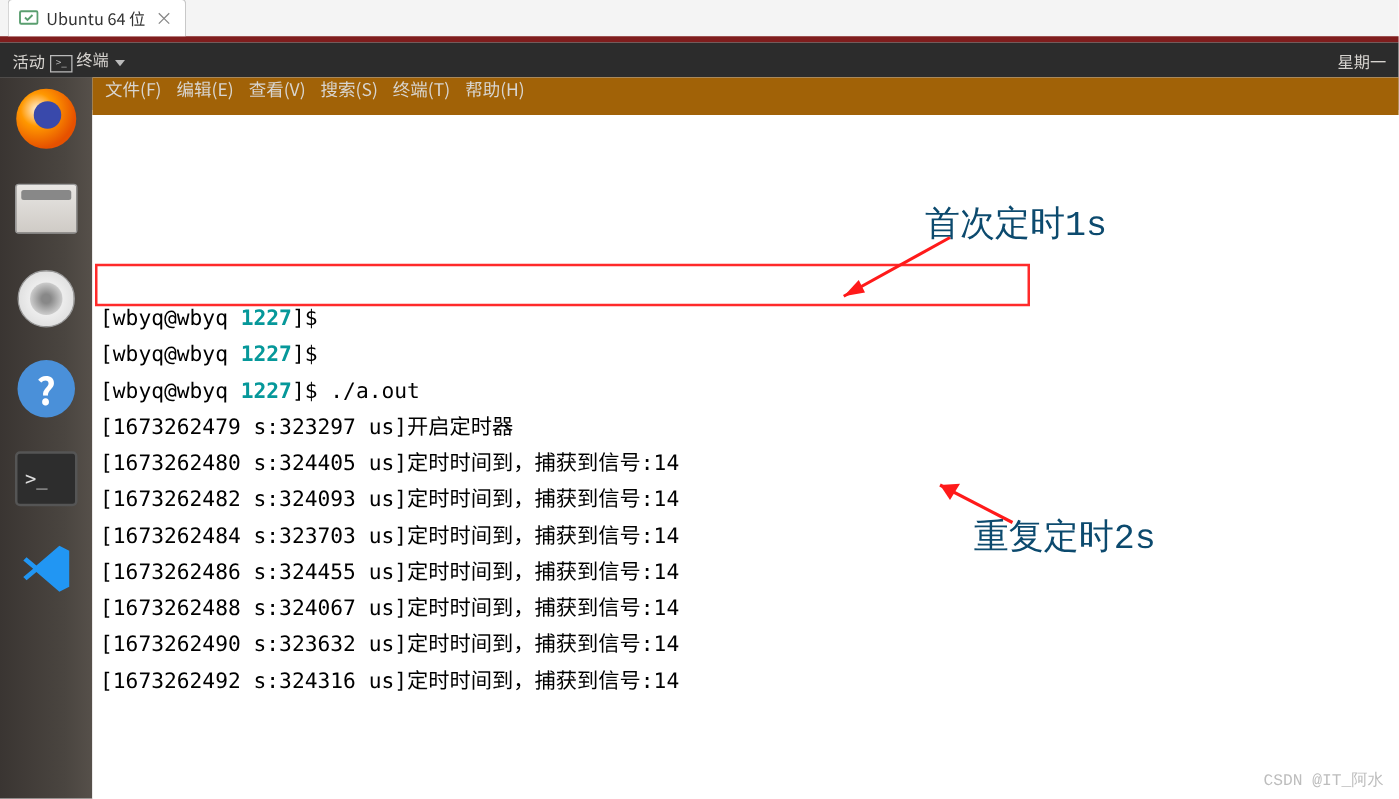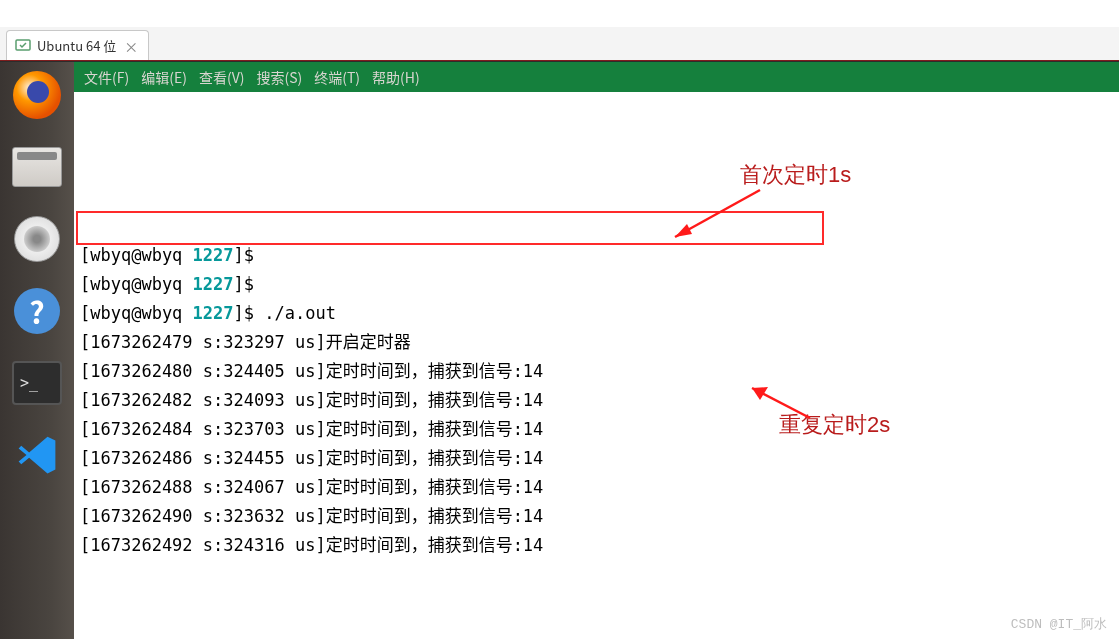--- a/index.html
+++ b/index.html
@@ -8,24 +8,23 @@
   height: 639px;
   font-family: "Noto Sans CJK SC", "Microsoft YaHei", sans-serif;
   background: #fff;
   overflow: hidden;
   position: relative;
 }
 
 .vm-tabbar {
   height: 34px;
   background: #f4f4f4;
-  border-bottom: 1px solid #7f1d1d;
+  border-bottom: 5px solid #7f1d1d;
   display: flex;
   align-items: flex-end;
-  margin-top: 27px;
 }
 .vm-tab {
   height: 30px;
   background: #fff;
   border: 1px solid #c8c8c8;
   border-bottom: none;
   border-radius: 4px 4px 0 0;
   display: flex;
   align-items: center;
   padding: 0 8px;
@@ -171,24 +170,23 @@
   left: 74px;
   top: 62px;
   right: 0;
   bottom: 0;
   background: #fff;
   display: flex;
   flex-direction: column;
 }
 .term-menubar {
   height: 30px;
-  background: #15803d;
+  background: #a16207;
   color: #d8d5d0;
   display: flex;
-  align-items: center;
   padding: 0 10px;
   font-size: 14px;
   gap: 12px;
 }
 .term-body {
   flex: 1;
   background: #fff;
   font-family: "DejaVu Sans Mono", "Noto Sans Mono CJK SC", monospace;
   font-size: 17px;
   line-height: 29px;
@@ -200,23 +198,23 @@
 .line { display: block; }
 .cyan { color: #06989a; font-weight: bold; }
 .highlight-box {
   position: absolute;
   border: 2px solid #ff2a2a;
   pointer-events: none;
 }
 
 .annotation {
   position: absolute;
-  color: #b91c1c;
-  font-size: 22px;
-  font-family: Liberation Sans, sans-serif;
+  color: #0c4a6e;
+  font-size: 28px;
+  font-family: Liberation Mono, monospace;
   pointer-events: none;
 }
 .arrow-svg { position: absolute; pointer-events: none; }
 .watermark {
   position: absolute;
   right: 12px;
   bottom: 6px;
   font-size: 13px;
   color: #bdbdbd;
   font-family: Liberation Mono, monospace;

